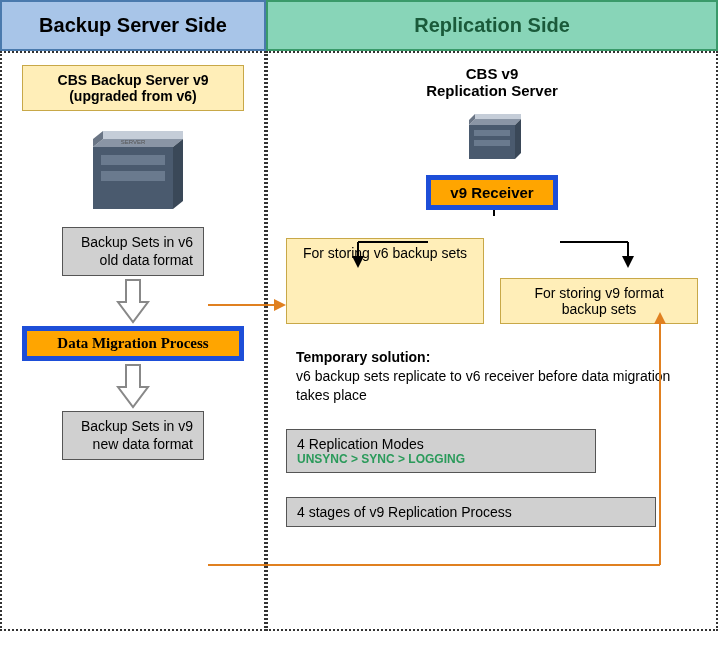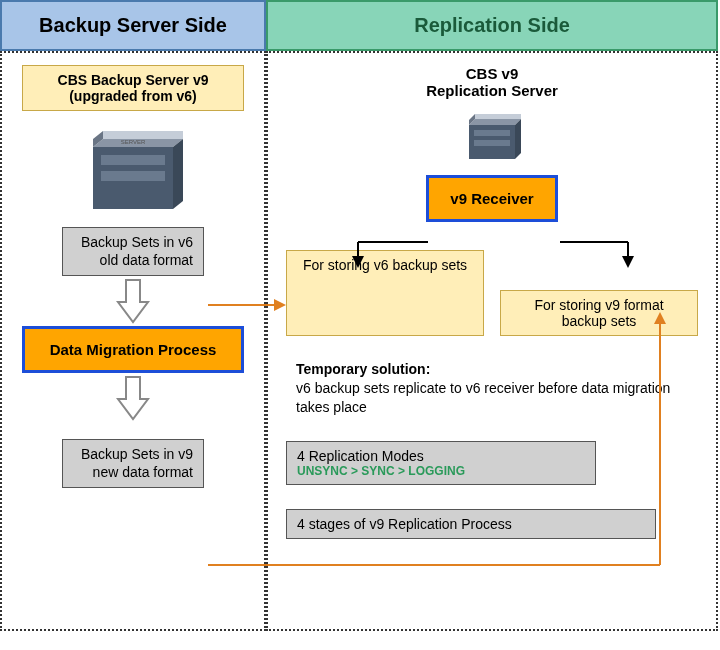--- a/index.html
+++ b/index.html
@@ -9,21 +9,21 @@
     .header { padding: 12px; font-size: 20px; font-weight: bold; text-align: center; border: 2px solid; }
     .header-left { width: 266px; background: #a8c5e8; border-color: #4a7aad; color: #000000; }
     .header-right { width: 452px; background: #88d5b8; border-color: #3a9a6a; color: #1a5a3a; }
     
     .content-row { display: flex; height: 580px; }
     .column { border: 2px dotted #333; position: relative; }
     .col-left { width: 266px; }
     .col-right { width: 452px; }
     
     .box-yellow { background: #ffeeb8; border: 1px solid #c8a848; padding: 6px 10px; text-align: center; font-size: 14px; }
-    .box-orange { background: #ffa500; border: 3px solid #1d4ed8; padding: 12px; text-align: center; font-weight: bold; font-size: 15px; }
+    .box-orange { background: #ffa500; border: 5px solid #1d4ed8; padding: 4px; text-align: center; font-weight: bold; font-size: 15px; }
     .box-gray { background: #d0d0d0; border: 1px solid #555; padding: 6px 10px; text-align: right; font-size: 14px; }
     .box-gray-left { background: #d0d0d0; border: 1px solid #555; padding: 6px 10px; font-size: 14px; }
     
     .server-large { width: 120px; height: 100px; margin: 8px auto; position: relative; }
     .server-small { width: 70px; height: 58px; margin: 8px auto; position: relative; }
     
     .temp-note { font-size: 14px; line-height: 1.35; padding: 0 10px; }
     .temp-note-title { font-weight: bold; }
     
     .modes-green { color: #2a9a5a; font-weight: bold; font-size: 12px; }
@@ -65,31 +65,31 @@
     <div class="box-gray" style="margin: 4px 60px 0; line-height:1.25;">
       <span>Backup Sets in v6 old data format</span>
     </div>
 
     <div class="down-arrow-outline">
       <svg viewBox="0 0 38 50" width="38" height="50">
         <polygon points="12,4 26,4 26,26 34,26 19,46 4,26 12,26" fill="#fff" stroke="#888" stroke-width="2"></polygon>
       </svg>
     </div>
 
-    <div class="box-orange" style="margin: 0 20px;">
+    <div class="box-orange" style="margin: 0 20px; font-family: Liberation Serif, serif;">
       <span>Data Migration Process</span>
     </div>
 
     <div class="down-arrow-outline">
       <svg viewBox="0 0 38 50" width="38" height="50">
         <polygon points="12,4 26,4 26,26 34,26 19,46 4,26 12,26" fill="#fff" stroke="#888" stroke-width="2"></polygon>
       </svg>
     </div>
 
-    <div class="box-gray" style="margin: 16px 60px; line-height:1.25;">
+    <div class="box-gray" style="margin: 0 60px; line-height:1.25;">
       <span>Backup Sets in v9 new data format</span>
     </div>
 
   </div>
 
   <div class="column col-right">
 
     <div style="text-align:center; font-weight:bold; font-size:15px; margin-top:12px;">
       <div>CBS v9</div>
       <div>Replication Server</div>

